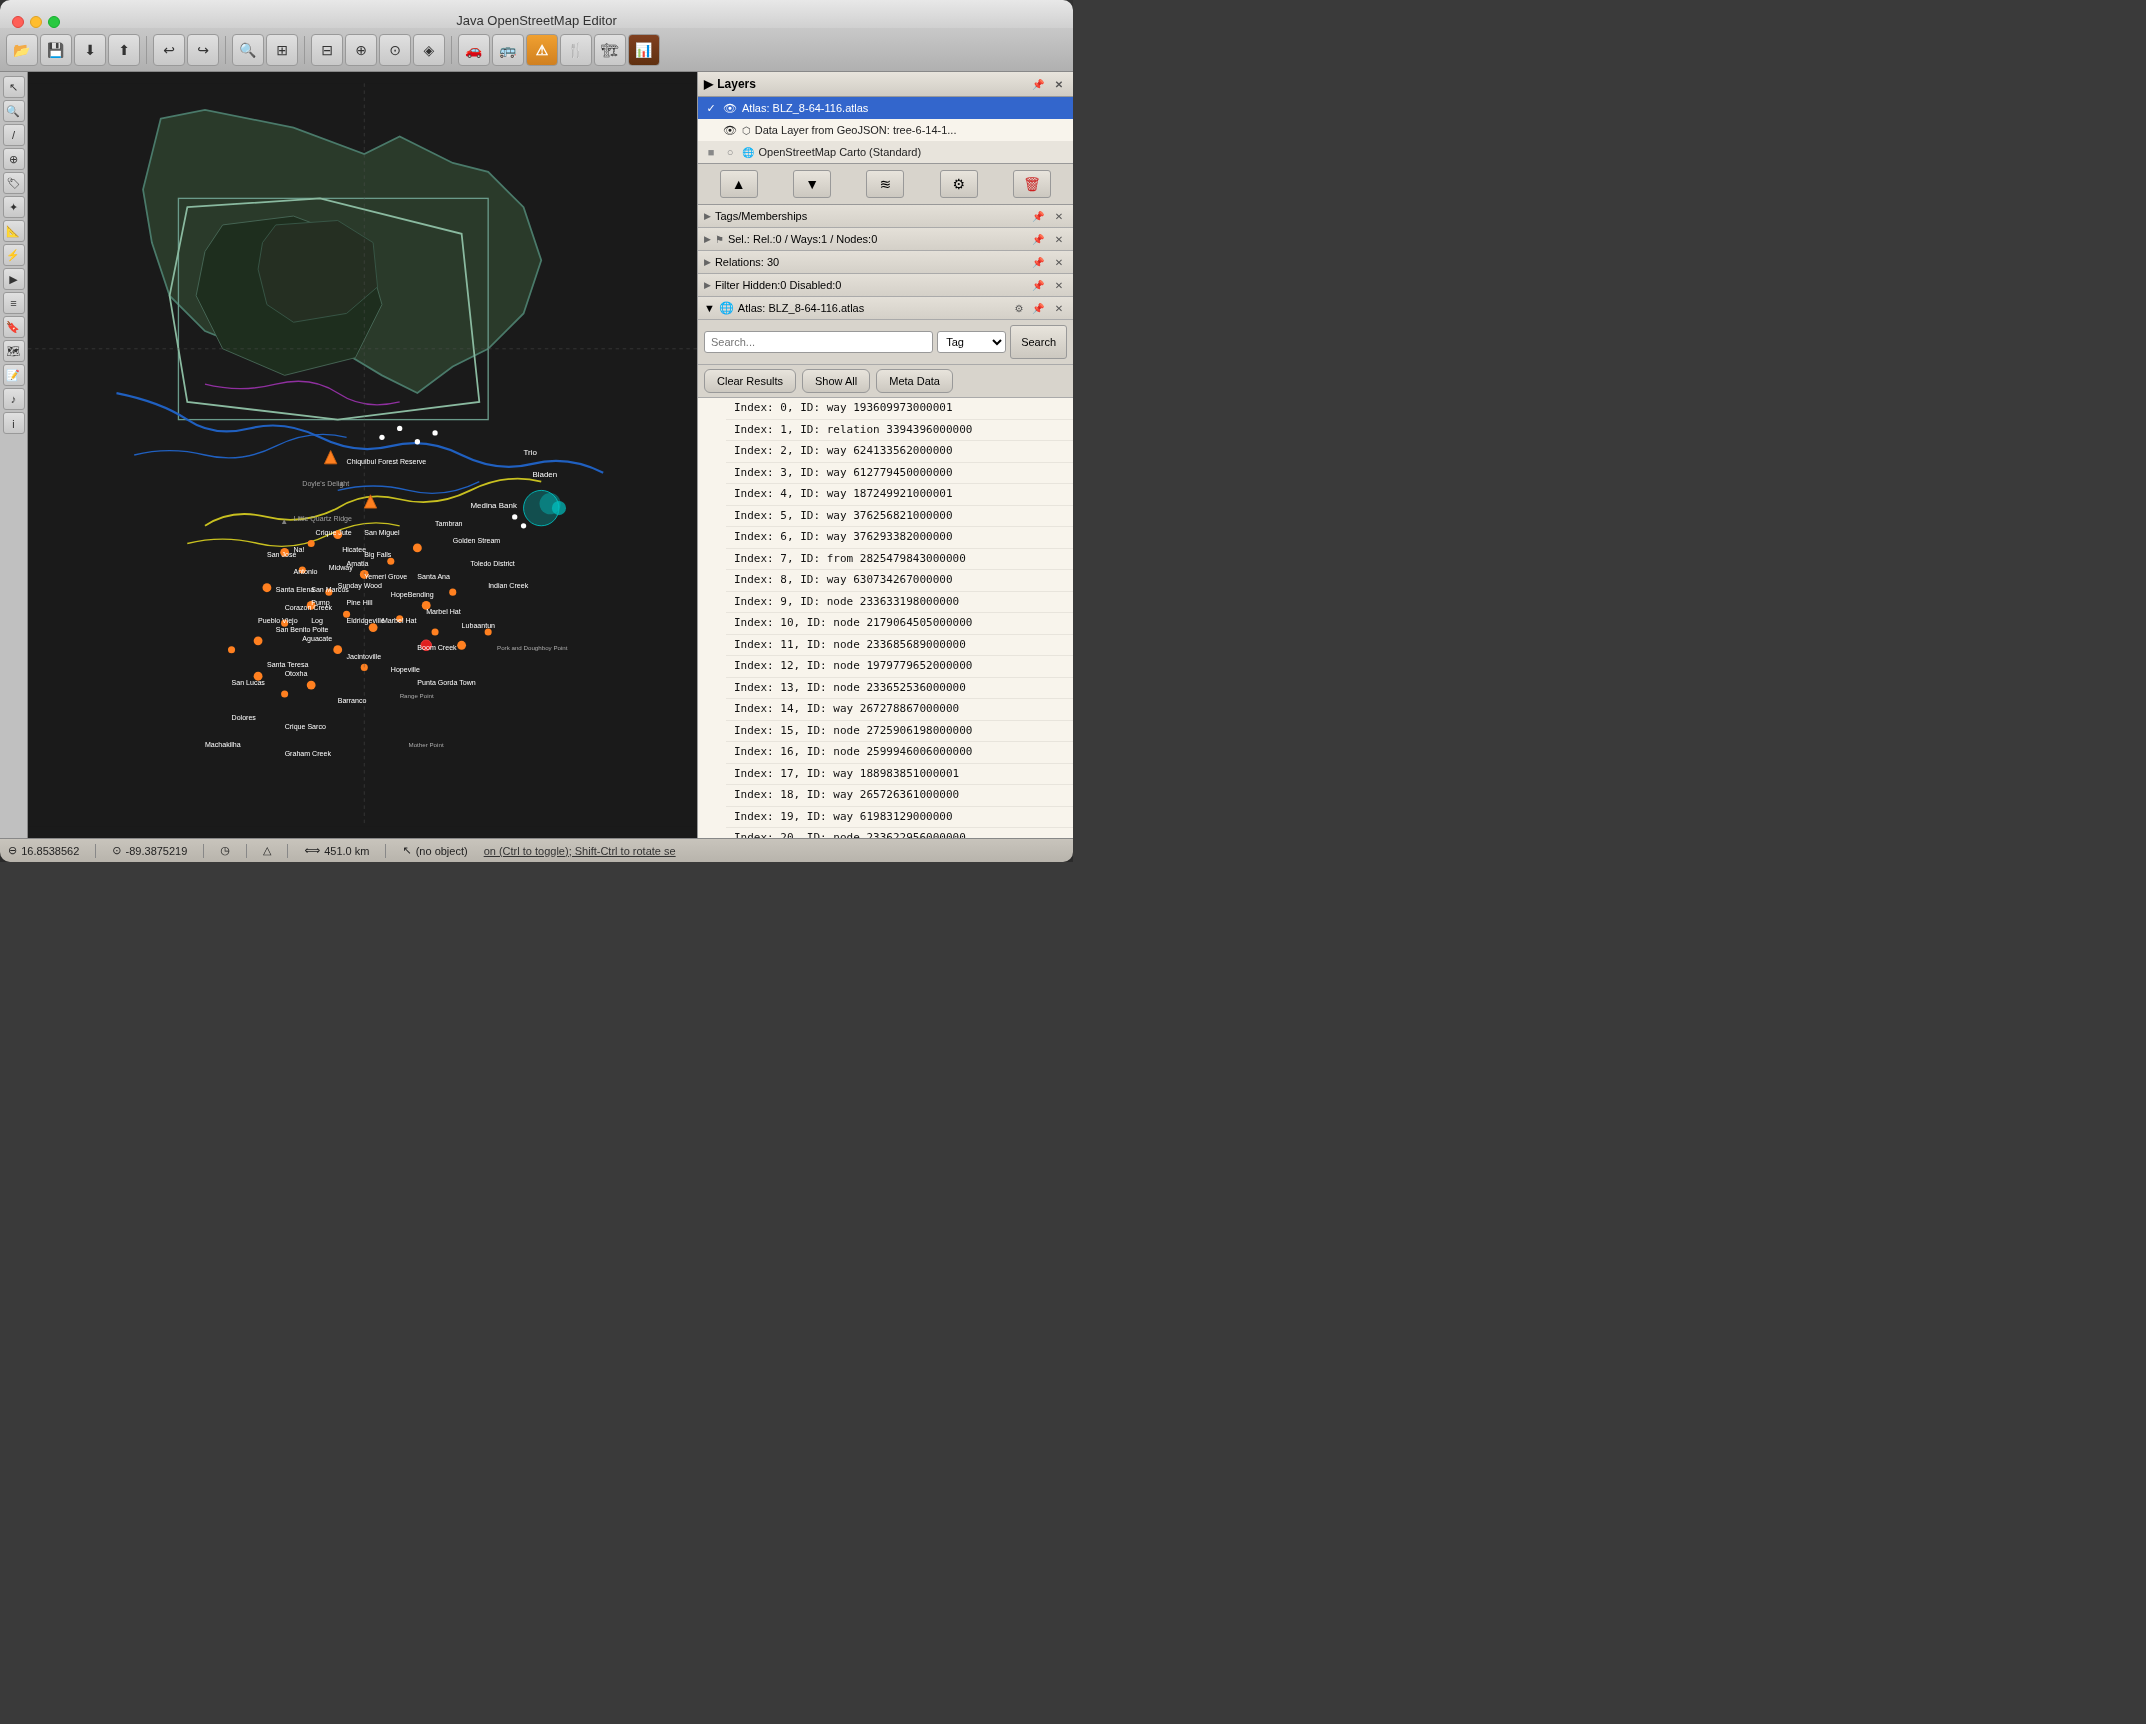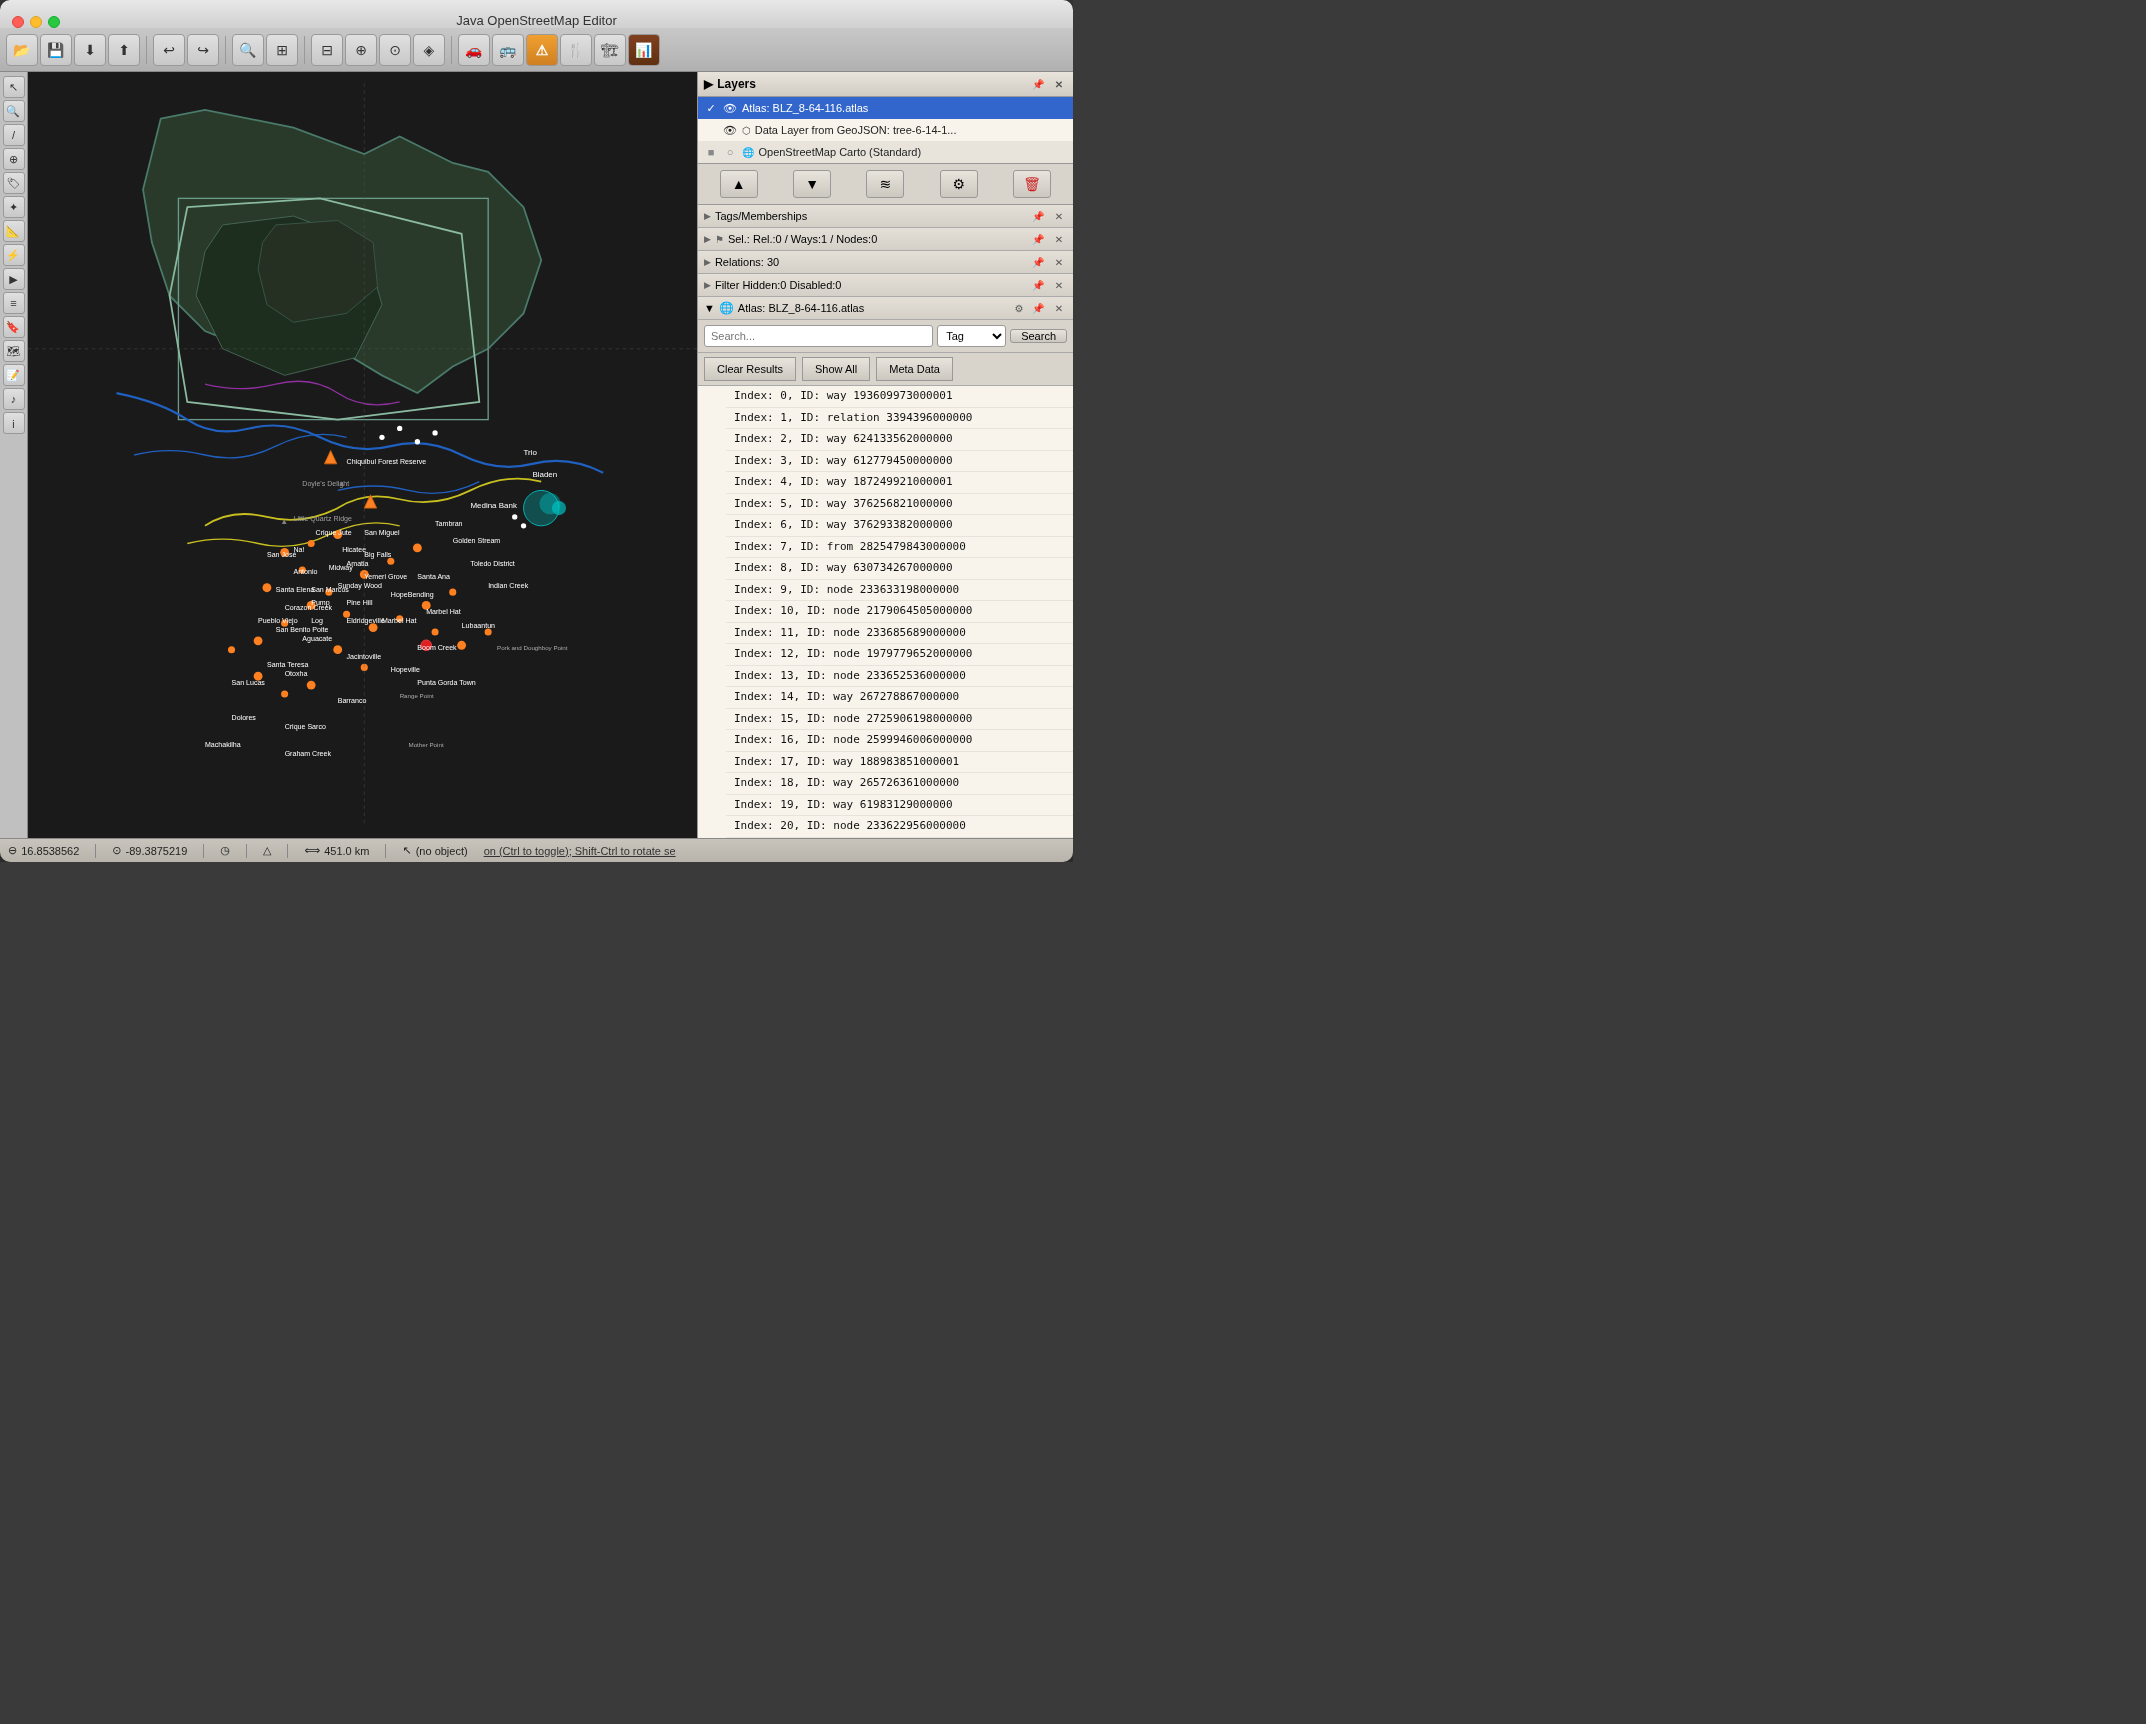--- a/index.html
+++ b/index.html
@@ -295,42 +295,42 @@
     .tag-select {
       height: 22px;
       border: 1px solid #999;
       border-radius: 3px;
       padding: 0 4px;
       font-size: 11px;
       background: white;
       width: 69px;
     }
     .search-btn {
-      height: 14px;
+      height: 34px;
       padding: 0 10px;
       background: linear-gradient(to bottom, #e8e4dc, #ccc8c0);
       border: 1px solid #999;
       border-radius: 3px;
       font-size: 11px;
       cursor: pointer;
     }
     .action-row {
       display: flex;
       align-items: center;
       padding: 4px 6px;
       gap: 6px;
       background: #d8d4cc;
       border-bottom: 1px solid #aaa;
     }
     .action-btn {
       height: 24px;
       padding: 0 12px;
       background: linear-gradient(to bottom, #e8e4dc, #ccc8c0);
       border: 1px solid #999;
-      border-radius: 0;
+      border-radius: 6px;
       font-size: 11px;
       cursor: pointer;
     }
     .results-list {
       flex: 1;
       overflow-y: auto;
       background: #f8f4ec;
       font-size: 11px;
       font-family: monospace;
     }

